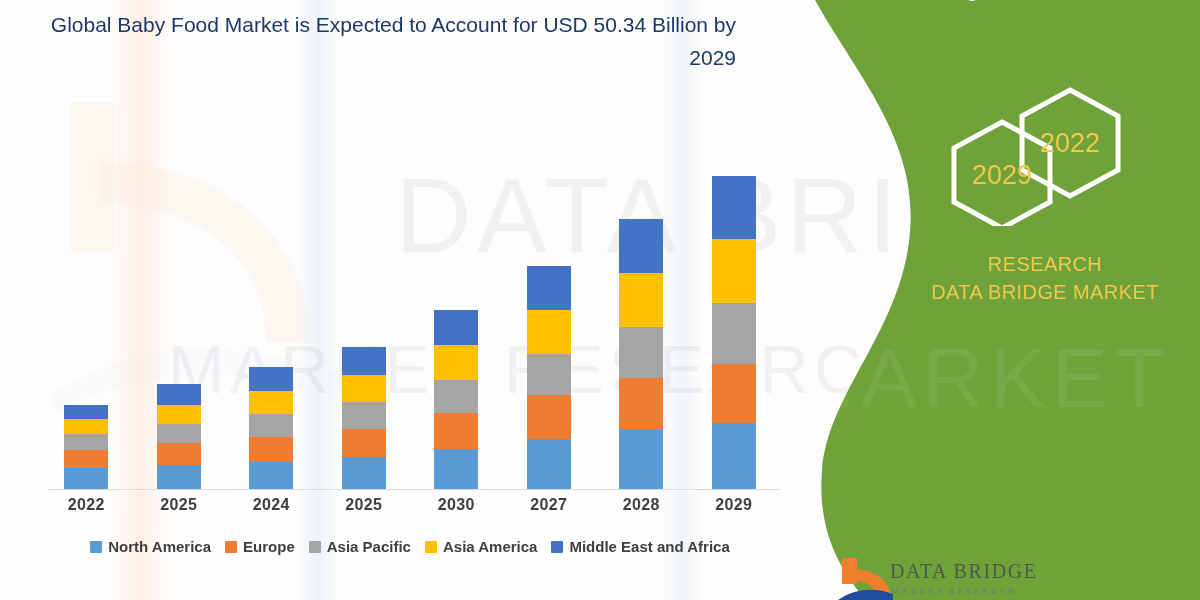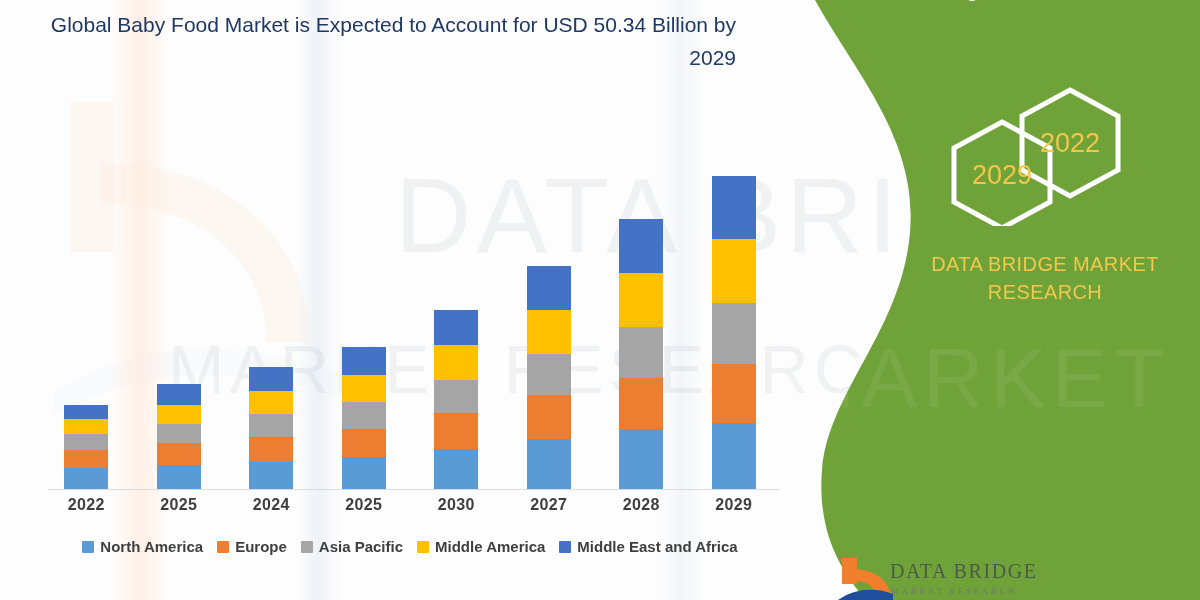--- a/index.html
+++ b/index.html
@@ -323,21 +323,21 @@
       <div class="lg">
         <i style="background: rgb(237, 125, 49);"></i>
         <span>Europe</span>
       </div>
       <div class="lg">
         <i style="background: rgb(165, 165, 165);"></i>
         <span>Asia Pacific</span>
       </div>
       <div class="lg">
         <i style="background: rgb(255, 192, 0);"></i>
-        <span>Middle America</span>
+        <span>Asia America</span>
       </div>
       <div class="lg">
         <i style="background: rgb(68, 114, 196);"></i>
         <span>Middle East and Africa</span>
       </div>
     </div>
 
   <svg id="green" viewBox="0 0 430 600" preserveAspectRatio="none">
     <path d="M45,0 C86,74 148,140 140,232 C132,330 58,392 52,470 C47,534 72,572 96,600 L430,600 L430,0 Z" fill="#6FA239"></path>
   </svg>
@@ -349,22 +349,22 @@
     <svg class="hexwrap" viewBox="0 0 280 140">
       <g fill="none" stroke="#ffffff" stroke-width="5">
         <polygon points="160,4 208,30 208,84 160,110 112,84 112,30"></polygon>
         <polygon points="92,36 140,62 140,116 92,142 44,116 44,62"></polygon>
       </g>
       <text x="160" y="66" text-anchor="middle" fill="#f2c84b" font-size="27" font-family="Liberation Sans, sans-serif">2022</text>
       <text x="92" y="98" text-anchor="middle" fill="#f2c84b" font-size="27" font-family="Liberation Sans, sans-serif">2029</text>
     </svg>
 
     <div class="brand">
+      <div>RESEARCH</div>
       <div>DATA BRIDGE MARKET</div>
-      <div>RESEARCH</div>
     </div>
   </div>
 
   <div id="logo">
     <svg width="58" height="48" viewBox="0 0 58 48">
       <path d="M6 2 h15 v26 h-15 z" fill="#F07F2D"></path>
       <path d="M16 13 C42 13 56 27 56 48 L41 48 C41 34 36 25 16 25 z" fill="#F07F2D"></path>
       <path d="M2 44 C18 32 40 31 57 38 L57 48 L2 48 z" fill="#1F4E9C"></path>
     </svg>
     <div class="logo-txt">DATA BRIDGE</div>

